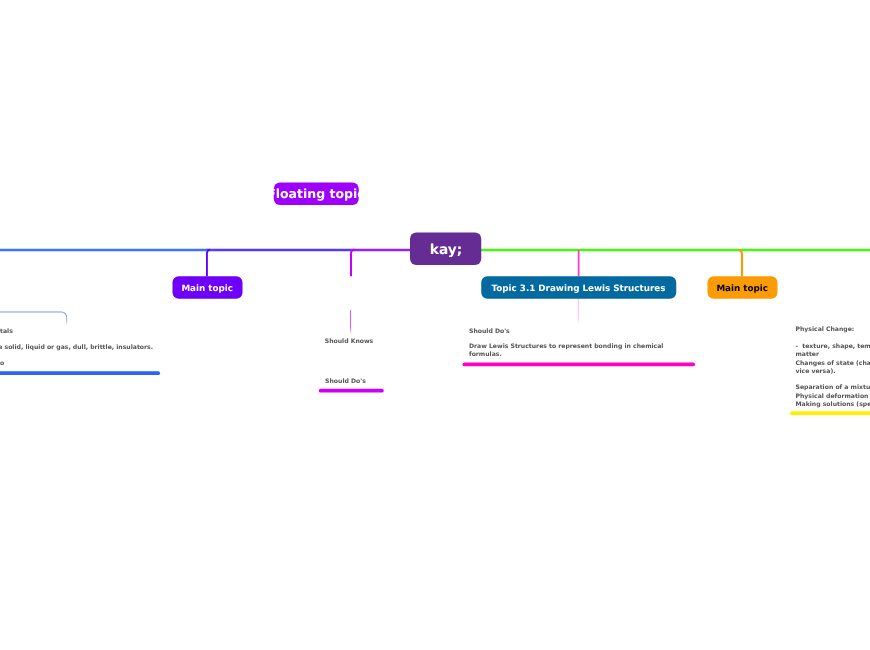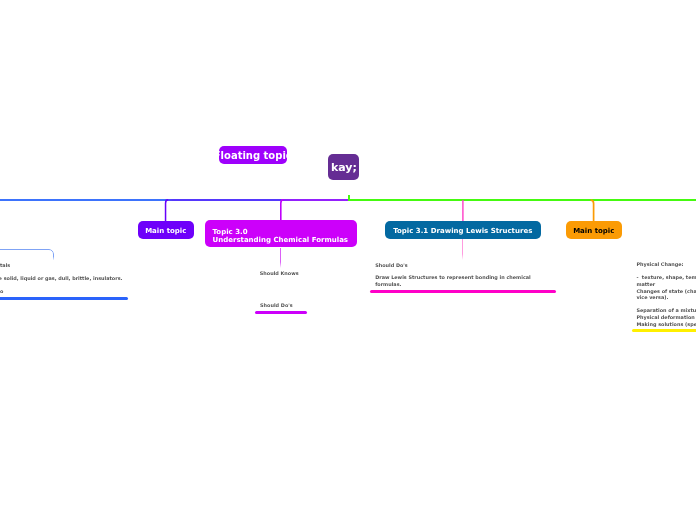--- a/index.html
+++ b/index.html
@@ -38,42 +38,35 @@
     <path d="M 590.6 200.2 Q 593.6 200.2 593.6 203.4 L 593.6 221" fill="none" stroke="#FB9B05" stroke-width="1.7"></path>
   </svg>
   <div class="line" style="left:279.9px;top:247.5px;width:1.3px;height:20px;background:#DA5EF6;
               -webkit-mask-image:linear-gradient(to bottom,#000 0,#000 14px,rgba(0,0,0,0) 20px);
               mask-image:linear-gradient(to bottom,#000 0,#000 14px,rgba(0,0,0,0) 20px);"></div>
 
   <div class="line" style="left:462.2px;top:239px;width:1.3px;height:21px;background:#FF9BDF;
               -webkit-mask-image:linear-gradient(to bottom,#000 0,#000 15px,rgba(0,0,0,0) 21px);
               mask-image:linear-gradient(to bottom,#000 0,#000 15px,rgba(0,0,0,0) 21px);"></div>
 
-  <div class="node" style="left:328.4px;top:154px;width:31px;height:26px;background:#652D94;
+  <div class="node" style="left:328.4px;top:186px;width:57px;height:26px;background:#652D94;
               color:#ffffff;font-size:11px;justify-content:center;border-radius:5px;padding-top:0.5px;">
     <span>kay;</span>
   </div>
 
   <div class="node" style="padding-top:2px;left:218.5px;top:145.5px;width:68.5px;height:18.5px;background:#9E00FC;
               color:#ffffff;font-size:10px;justify-content:center;">
     <span>Floating topic</span>
   </div>
 
   <div class="node" style="padding-top:2px;left:138px;top:220.5px;width:55.5px;height:18.5px;background:#6E00FA;
               color:#ffffff;font-size:7px;justify-content:center;">
     <span>Main topic</span>
   </div>
 
-  <div class="node" style="left:204.5px;top:220.3px;width:152px;height:27.2px;background:#CC00FA;
-              color:#ffffff;font-size:7px;flex-direction:column;
-              align-items:flex-start;justify-content:center;padding-left:8px;line-height:8.2px;
-              padding-top:4px;">
-    <span>Topic 3.0</span>
-    <span>Understanding Chemical Formulas</span>
-  </div>
 
   <div class="node" style="padding-top:2px;left:384.5px;top:220.5px;width:156.5px;height:18.5px;background:#0369a1;
               color:#ffffff;font-size:7px;justify-content:center;">
     <span>Topic 3.1 Drawing Lewis Structures</span>
   </div>
 
   <div class="node" style="padding-top:2px;left:566px;top:220.5px;width:55.5px;height:18.5px;background:#FB9B05;
               color:#000000;font-size:7px;justify-content:center;">
     <span>Main topic</span>
   </div>

